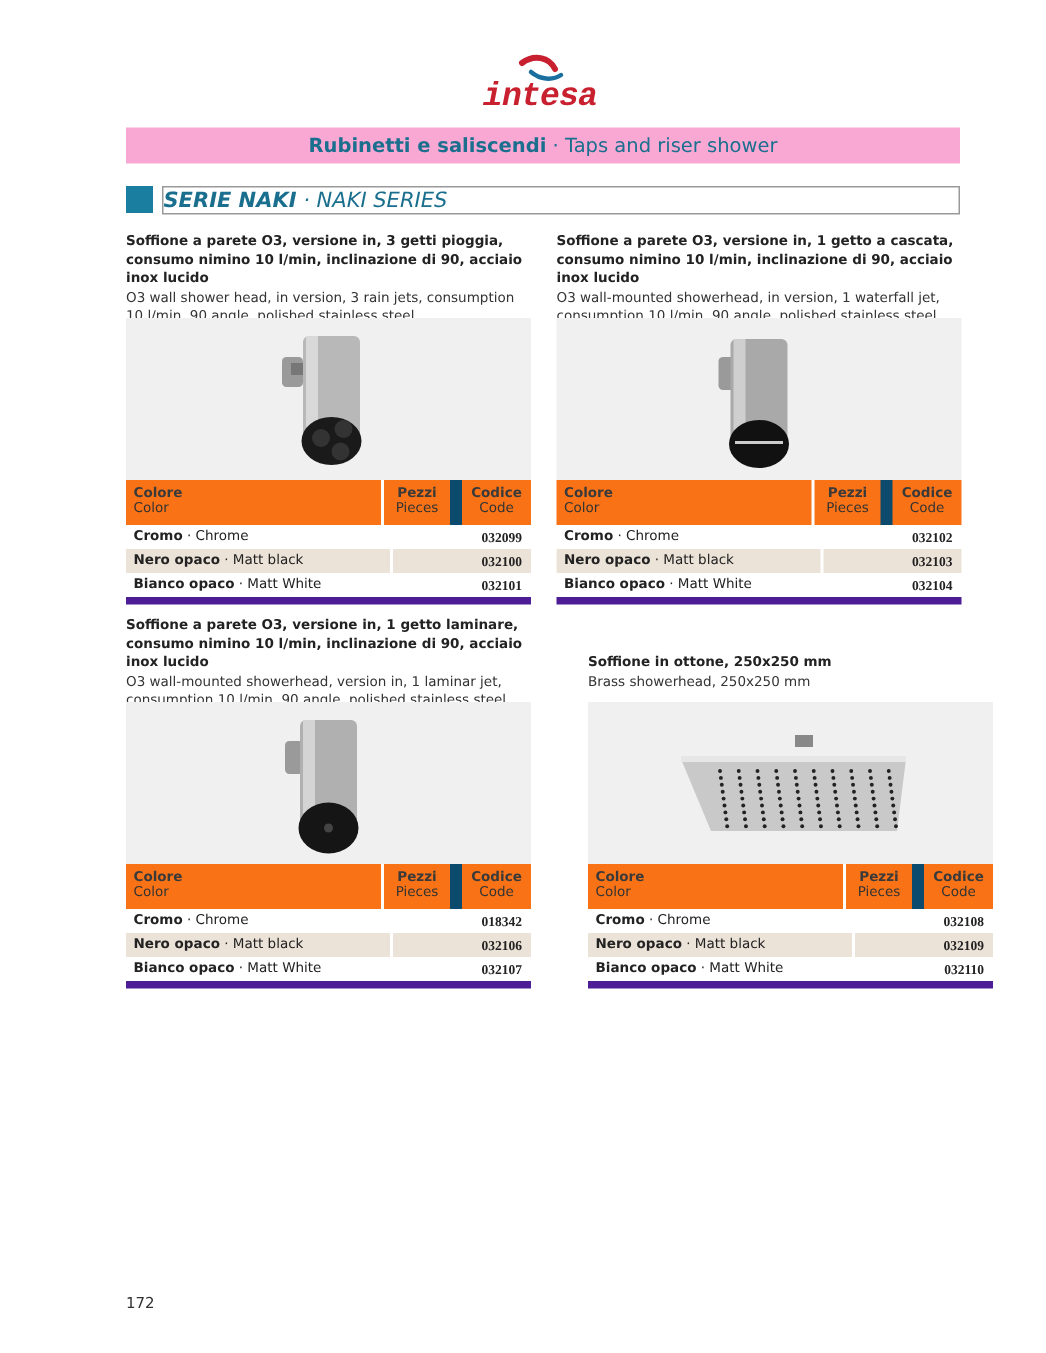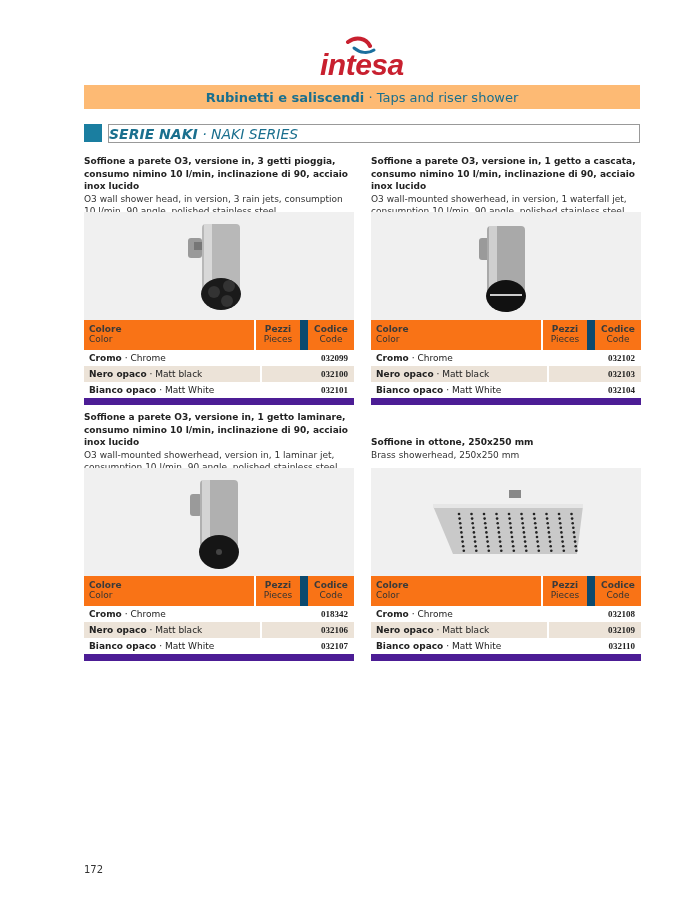--- a/index.html
+++ b/index.html
@@ -1,46 +1,46 @@
 <!DOCTYPE html>
 <html><head>
 <meta charset="utf-8">
 <style>
   html,body{margin:0;padding:0;background:#fff;}
   body{width:697px;height:902px;position:relative;font-family:"DejaVu Sans",sans-serif;color:#222;overflow:hidden;}
   .logo{position:absolute;left:320px;top:36px;width:80px;height:42px;text-align:center;}
   .logo svg{display:block;margin:0 auto;}
-  .logo .word{font-family:Liberation Sans, sans-serif;font-weight:bold;font-style:italic;color:#c8202f;font-size:30px;line-height:22px;letter-spacing:-0.5px;margin-top:-2px;}
-  .banner{position:absolute;left:84px;top:85px;width:556px;height:24px;background:#fdba74;text-align:center;font-size:13px;line-height:25px;color:#1a6f8e;}
+  .logo .word{font-family:Liberation Mono, monospace;font-weight:bold;font-style:italic;color:#c8202f;font-size:22px;line-height:22px;letter-spacing:-0.5px;margin-top:-2px;}
+  .banner{position:absolute;left:84px;top:85px;width:556px;height:24px;background:#f9a8d4;text-align:center;font-size:13px;line-height:25px;color:#1a6f8e;}
   .banner b{font-weight:bold;}
   .series-sq{position:absolute;left:84px;top:124px;width:18px;height:18px;background:#1a7ea0;}
   .series-box{position:absolute;left:108px;top:124px;width:530px;height:17px;border:1px solid #999;font-size:14px;line-height:18px;color:#1a6f8e;padding-left:0;box-sizing:content-box;font-style:italic;}
   .series-box b{font-weight:bold;}
   .product{position:absolute;width:270px;}
   .p1{left:84px;top:155px;}
   .p2{left:371px;top:155px;}
   .p3{left:84px;top:411px;}
-  .p4{left:371px;top:436px;}
+  .p4{left:392px;top:436px;}
   .desc{font-size:9px;line-height:12.5px;}
   .desc .it{font-weight:bold;color:#222;}
   .desc .en{color:#333;}
   .photo{position:absolute;left:0;width:270px;height:108px;background:#f0f0f0;}
   .tbl{position:absolute;left:0;width:270px;font-size:9px;}
   .thead{display:flex;height:30px;background:#f97316;}
   .thead div{padding-top:4px;line-height:10px;color:#333;}
   .c1{flex:1;padding-left:5px;}
   .c2{width:44px;text-align:center;border-left:2px solid #fff;}
   .c3{width:46px;text-align:center;border-left:8px solid #0c4a6e;}
   .thead .c1 b,.thead .c2 b,.thead .c3 b{font-weight:bold;color:#3a3a3a;}
   .row{display:flex;height:16px;line-height:16px;}
   .row .c1 b{font-weight:bold;}
   .row .c3{text-align:right;padding-right:6px;width:40px;font-weight:bold;border-left:2px solid transparent;font-family:Liberation Serif, serif;}
   .row .c2{border-left:2px solid #fff;}
   .row.alt{background:#ece3d8;}
-  .row.last{border-bottom:7px solid #4c1d95;}
+  .row.last{border-bottom:5px solid #4c1d95;}
   .pagenum{position:absolute;left:84px;top:864px;font-size:10px;color:#333;}
 </style>
 </head>
 <body>
 
 <div class="logo">
   <svg width="40" height="20" viewBox="0 0 40 20">
     <path d="M8 6 C 16 0, 26 2, 30 10" stroke="#c8202f" stroke-width="4" fill="none" stroke-linecap="round"></path>
     <path d="M14 12 C 20 17, 28 18, 34 14" stroke="#1a6f9e" stroke-width="3" fill="none" stroke-linecap="round"></path>
   </svg>

